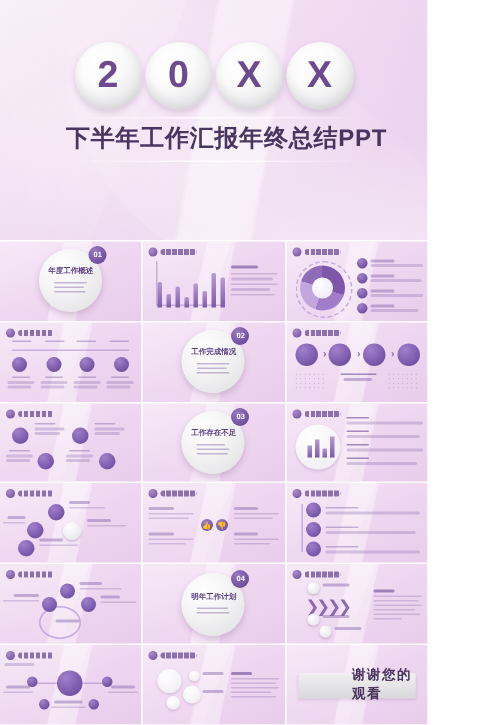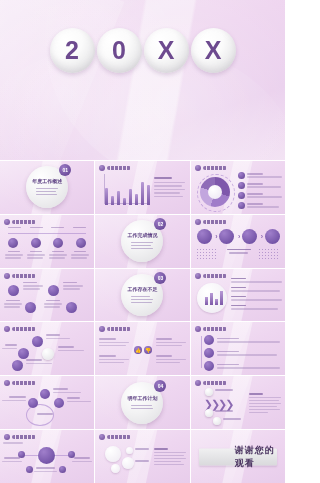--- a/index.html
+++ b/index.html
@@ -136,20 +136,25 @@
           <span>0</span>
         </div>
       <div class="ball">
           <span>X</span>
         </div>
       <div class="ball">
           <span>X</span>
         </div>
     </div>
 
+    <div class="subwrap">
+      <div class="rule"></div>
+      <div class="subtitle">下半年工作汇报年终总结PPT</div>
+      <div class="rule"></div>
+    </div>
   </div>
 
   <div class="grid">
 
     <div class="slide">
       <div class="gl"></div>
       <div class="coverwrap">
         <div class="cover">
           <div class="ct">年度工作概述</div>
           <div class="cl">

